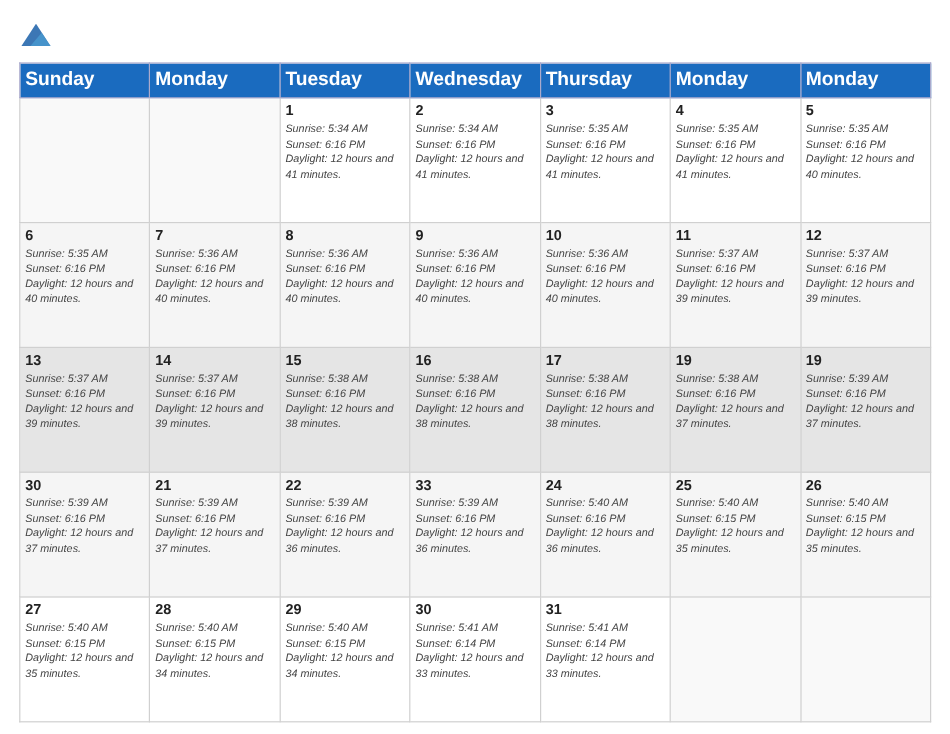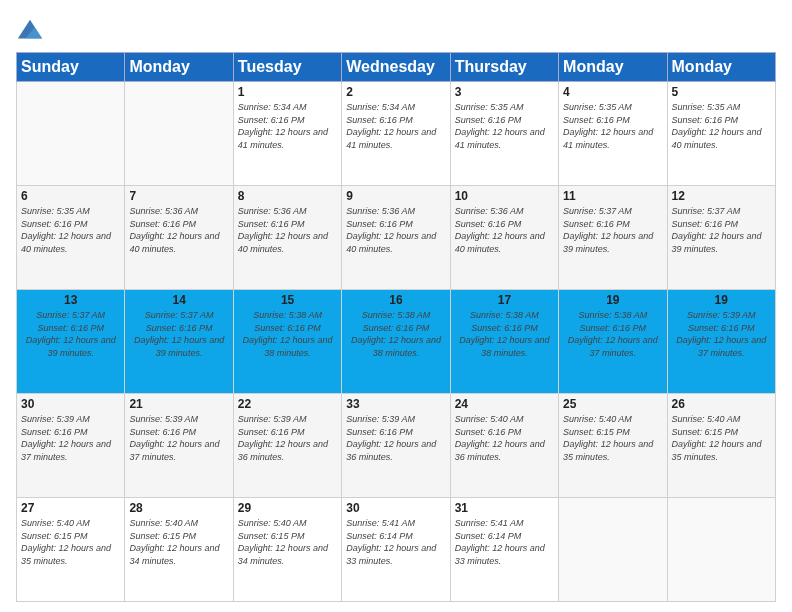--- a/index.html
+++ b/index.html
@@ -206,21 +206,21 @@
 Sunset: 6:16 PM
 Daylight: 12 hours and 39 minutes.</div>
           </td>
           <td>
             <span class="day-num">12</span>
             <div class="day-info" style="white-space: pre-line;">Sunrise: 5:37 AM
 Sunset: 6:16 PM
 Daylight: 12 hours and 39 minutes.</div>
           </td>
         </tr>
-        <tr style="background: #0ea5e9; text-align: center;">
+        <tr style="background: #e5e5e5;">
           <td>
             <span class="day-num">13</span>
             <div class="day-info" style="white-space: pre-line;">Sunrise: 5:37 AM
 Sunset: 6:16 PM
 Daylight: 12 hours and 39 minutes.</div>
           </td>
           <td>
             <span class="day-num">14</span>
             <div class="day-info" style="white-space: pre-line;">Sunrise: 5:37 AM
 Sunset: 6:16 PM

